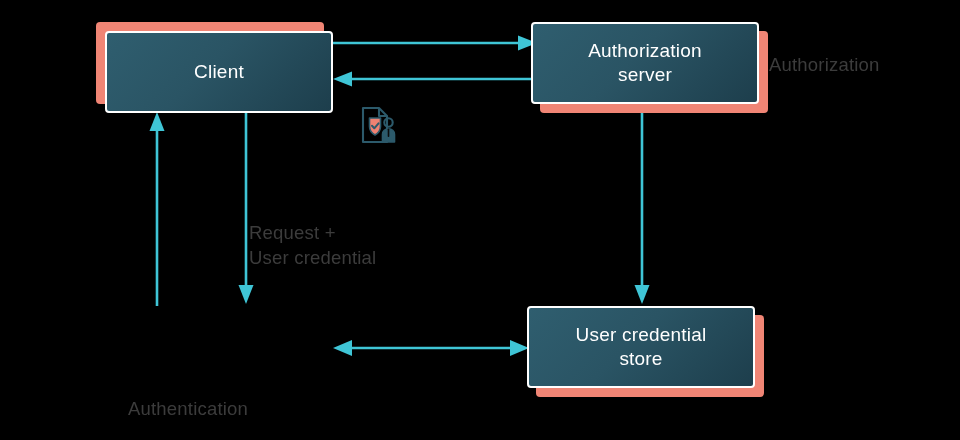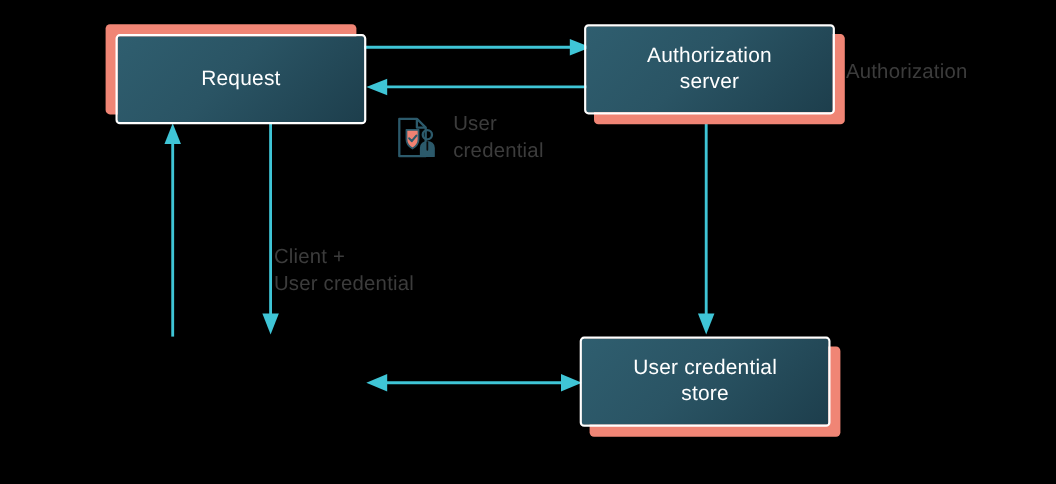--- a/index.html
+++ b/index.html
@@ -127,21 +127,21 @@
 
   <svg class="arrow-svg" style="left:332px; top:339px;" width="198" height="18" viewBox="0 0 198 18">
     <line class="arrow-line" x1="16" y1="9" x2="182" y2="9"></line>
     <polygon class="arrow-head" points="1,9 20,1 20,17"></polygon>
     <polygon class="arrow-head" points="197,9 178,1 178,17"></polygon>
   </svg>
 
   <div class="node offset-left" style="left:96px; top:22px;">
     <div class="shadow"></div>
     <div class="face">
-      <span class="node-label">Request</span>
+      <span class="node-label">Client</span>
     </div>
   </div>
 
   <div class="node offset-right" style="left:531px; top:22px;">
     <div class="shadow"></div>
     <div class="face">
       <span class="node-label">Authorization
 server</span>
     </div>
   </div>
@@ -168,20 +168,19 @@
       <circle cx="31.5" cy="18.5" r="4.2" fill="none" stroke="#2c5a6b" stroke-width="2.1"></circle>
 
       <path d="M25.5 38 v-7.5 c0 -3.4 2.7 -5.6 6 -5.6 c3.3 0 6 2.2 6 5.6 v7.5 z" fill="#2c5a6b" stroke="#2c5a6b" stroke-width="1.6" stroke-linejoin="round"></path>
 
       <path d="M31.5 25.2 v7" stroke="#0b0b0b" stroke-width="1.6" stroke-linecap="round"></path>
     </svg>
   </div>
 
   <div class="annotation" style="left:769px; top:52px;">Authorization</div>
 
+  <div class="annotation" style="left:128px; top:396px;">Authentication</div>
 
-  <div class="annotation" style="left:412px; top:99px;">User
-credential</div>
 
-  <div class="annotation" style="left:249px; top:220px;">Client +
+  <div class="annotation" style="left:249px; top:220px;">Request +
 User credential</div>
 
 </div>
 
 </body></html>

